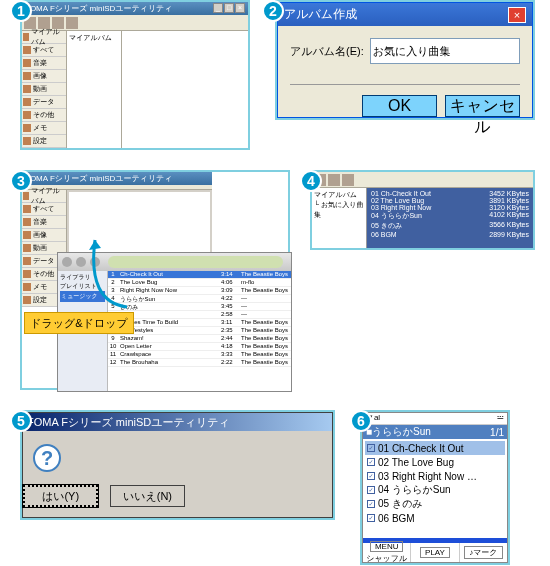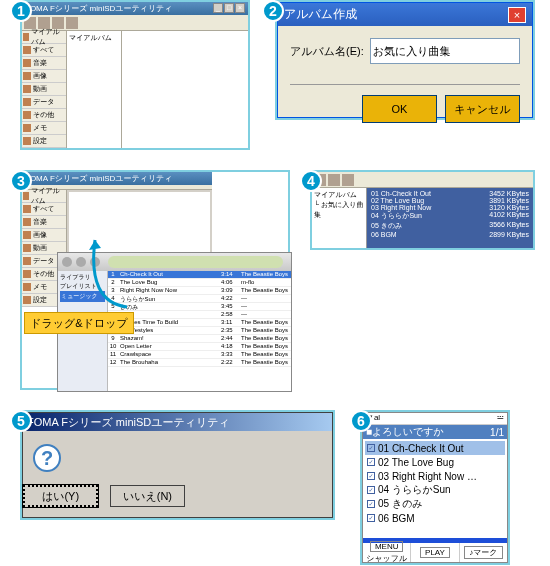--- a/index.html
+++ b/index.html
@@ -22,21 +22,21 @@
 .content{flex:1;background:#fff}
 .p2{left:275px;top:0;width:260px;height:120px}
 .dlg{width:100%;height:100%;background:#ece9d8;display:flex;flex-direction:column;border:1px solid #0054e3}
 .dlg-title{height:23px;background:linear-gradient(#3b77d8,#2a5fbf);color:#fff;font-size:12px;padding:3px 6px;display:flex;justify-content:space-between;align-items:center}
 .close-x{width:18px;height:16px;background:#e04030;color:#fff;text-align:center;border:1px solid #fff;font-size:11px;line-height:14px}
 .dlg-body{flex:1;padding:12px;display:flex;flex-direction:column;gap:20px}
 .fld-row{display:flex;align-items:center;gap:6px}
 .fld-lbl{font-size:11px}
 .fld-inp{flex:1;height:26px;border:1px solid #7f9db9;background:#fff;padding:2px;font-size:11px}
 .btn-row{display:flex;justify-content:flex-end;gap:8px;border-top:1px solid #999;padding-top:10px}
-.btn{width:75px;height:28px;background:#eab308;border:1px solid #003c74;font-size:11px}
+.btn{width:75px;height:22px;background:#7dd3fc;border:1px solid #003c74;font-size:16px}
 .p3{left:20px;top:170px;width:270px;height:220px}
 .win3{width:100%;height:100%;position:relative}
 .app3{width:190px;height:120px;background:#d4d0c8;position:absolute;top:0;left:0;display:flex;flex-direction:column}
 .drop-zone{flex:1;background:#fff;margin:2px;position:relative}
 .itunes{position:absolute;left:35px;top:80px;width:235px;height:140px;background:#cfcfcf;border:1px solid #888;display:flex;flex-direction:column}
 .it-top{height:18px;background:linear-gradient(#e8e8e8,#c8c8c8);display:flex;align-items:center;padding:0 4px;gap:4px}
 .it-ctrl{width:10px;height:10px;border-radius:50%;background:#aaa}
 .it-lcd{flex:1;height:12px;background:#d0e0b0;border-radius:6px;margin:0 4px;position:relative}
 .apple{position:absolute;left:50%;top:1px;transform:translateX(-50%);font-size:9px}
 .it-body{flex:1;display:flex;background:#fff}
@@ -372,21 +372,21 @@
 </div>
 
 <div class="badge" style="left:350px;top:410px">6</div>
 <div class="panel p6">
   <div class="phone">
     <div class="ph-stat">
       <span>▼al</span>
       <span>𝌃</span>
     </div>
     <div class="ph-hdr">
-      <span>■よろしいですか</span>
+      <span>■うららかSun</span>
       <span>1/1</span>
     </div>
     <div class="ph-list" id="phlist">
         <div class="ph-item sel">
           <span class="chk">✓</span>
           <span>01 Ch-Check It Out</span>
         </div>
         <div class="ph-item">
           <span class="chk">✓</span>
           <span>02 The Love Bug</span>

